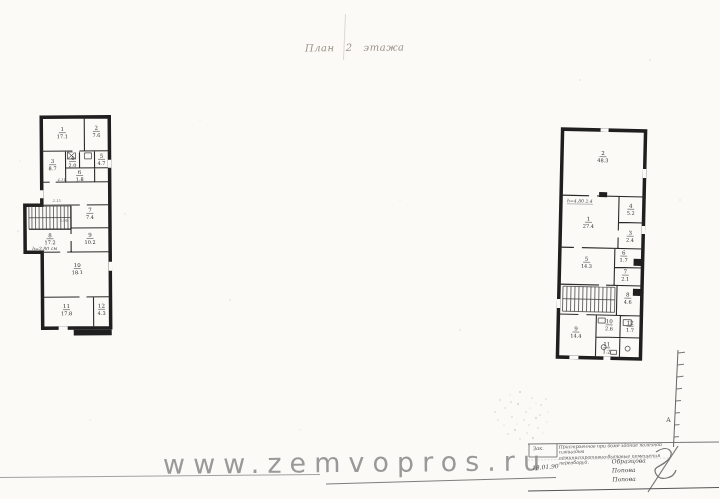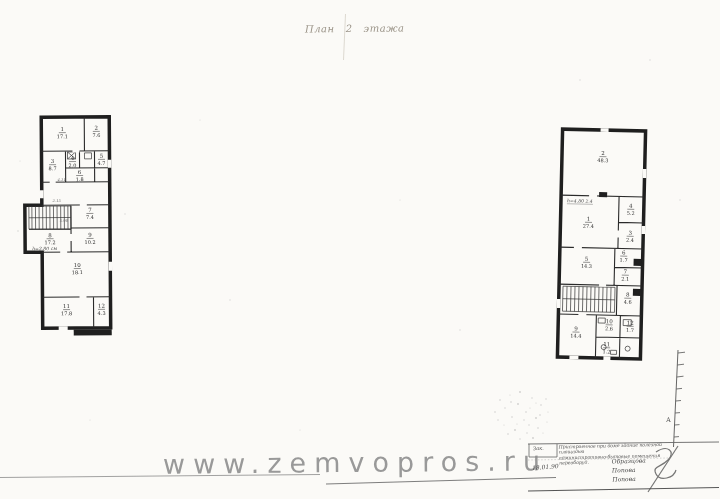--- a/index.html
+++ b/index.html
@@ -5,21 +5,21 @@
   html,body{margin:0;padding:0;}
   body{background:#e8e8e8;}
   .page{
     position:relative;width:720px;height:499px;margin:0 auto;
     background:#fbfaf7;overflow:hidden;
     font-family:"DejaVu Sans",sans-serif;
   }
   .overlay{position:absolute;left:0;top:0;}
   
   .sheet-title{
-    position:absolute;left:305px;top:23px;
+    position:absolute;left:305px;top:42px;
     font:italic 10px "DejaVu Serif",serif;color:#8b8376;
     letter-spacing:.5px;white-space:pre;opacity:.85;
     transform:rotate(-.5deg);
   }
   .watermark{
     position:absolute;left:163px;top:447px;
     font-family:"DejaVu Sans",sans-serif;font-size:27px;font-weight:400;
     letter-spacing:8px;color:#8f8f8f;transform:rotate(-.5deg);opacity:.9;
     white-space:nowrap;
   }

